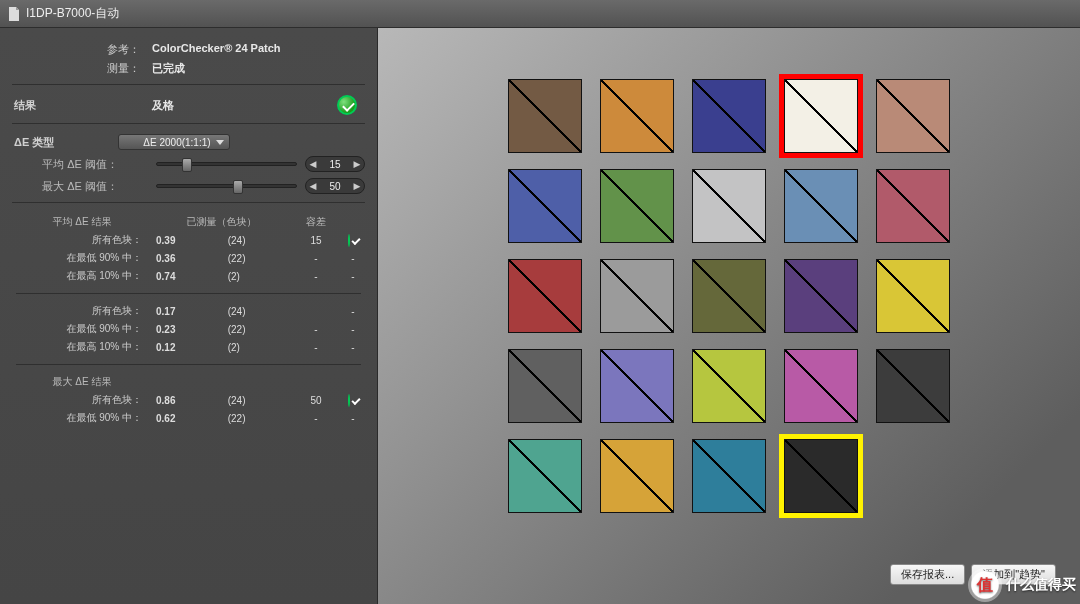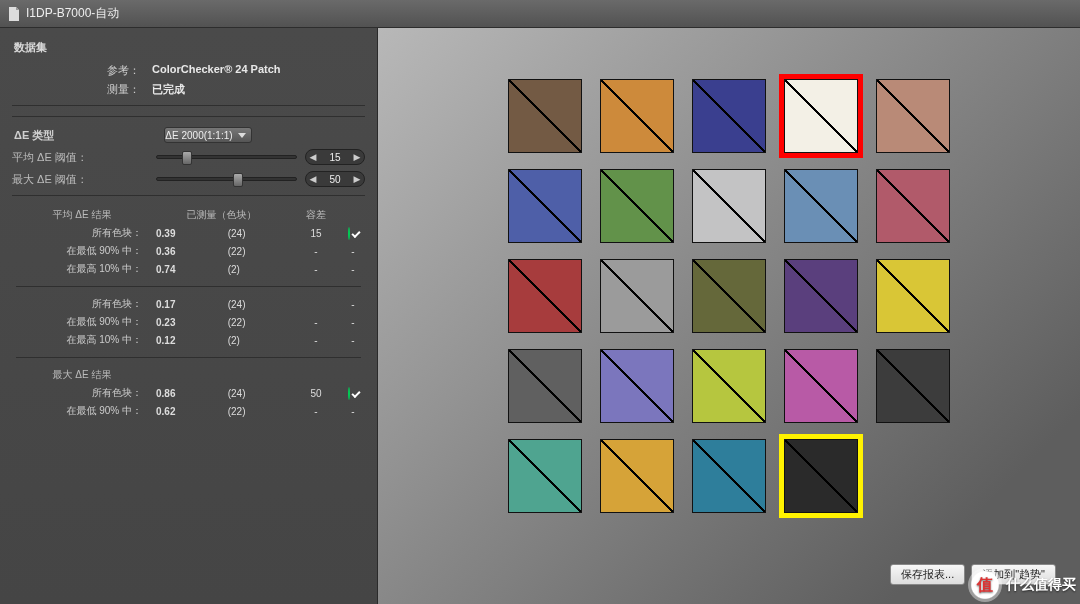--- a/index.html
+++ b/index.html
@@ -86,26 +86,26 @@
     width: 9px; height: 5px; border-left: 2px solid #fff; border-bottom: 2px solid #fff;
     transform: rotate(-45deg);
   }
   .check.sm { width: 14px; height: 14px; border-width: 1px;}
   .check.sm::after { left: 3px; top: 3px; width: 6px; height: 3px; border-width: 2px;}
 
   .row2 {
     display: flex; align-items: center; margin: 6px 0;
     gap: 8px;
   }
-  .row2 .lab { width: 136px; text-align: left; color: #bbb;}
+  .row2 .lab { width: 136px; text-align: center; color: #bbb;}
   .dd {
     background: linear-gradient(#777,#555);
     border: 1px solid #333; border-radius: 3px;
-    font-size: 10px; color: #eee; padding: 1px 18px 1px 0;
-    position: relative; height: 16px; line-height: 14px; margin-left: 46px;
+    font-size: 10px; color: #eee; padding: 1px 18px 1px 24px;
+    position: relative; height: 16px; line-height: 14px;
   }
   .dd::after {
     content: ""; position: absolute; right: 5px; top: 5px;
     border-left: 4px solid transparent; border-right: 4px solid transparent;
     border-top: 5px solid #ddd;
   }
   .slider {
     flex: 1; height: 4px; background: #333; border: 1px solid #222; border-radius: 2px; position: relative;
   }
   .slider .thumb {
@@ -186,32 +186,36 @@
       <path fill="#ddd" d="M1 0h7l3 3v11H1z"></path>
       <path fill="#999" d="M8 0v3h3z"></path>
     </svg>
   <span class="title">I1DP-B7000-自动</span>
 </div>
 
 <div class="main">
 
   <div class="left">
 
-    <div class="section-h">数据集</div>
     <div class="kv">
       <div class="k">参考：</div>
       <div class="v">ColorChecker® 24 Patch</div>
     </div>
     <div class="kv">
       <div class="k">测量：</div>
       <div class="v">已完成</div>
     </div>
 
     <div class="hr"></div>
 
+    <div class="result-row">
+      <div class="k">结果</div>
+      <div class="v">及格</div>
+      <div class="check"></div>
+    </div>
 
     <div class="hr"></div>
 
     <div class="row2">
       <div class="lab" style="text-align:left; width:auto; padding-left:2px; font-weight:bold; color:#d0d0d0;">ΔE 类型</div>
       <div style="width:48px;"></div>
       <div class="dd">ΔE 2000(1:1:1)</div>
     </div>
 
     <div class="row2">

